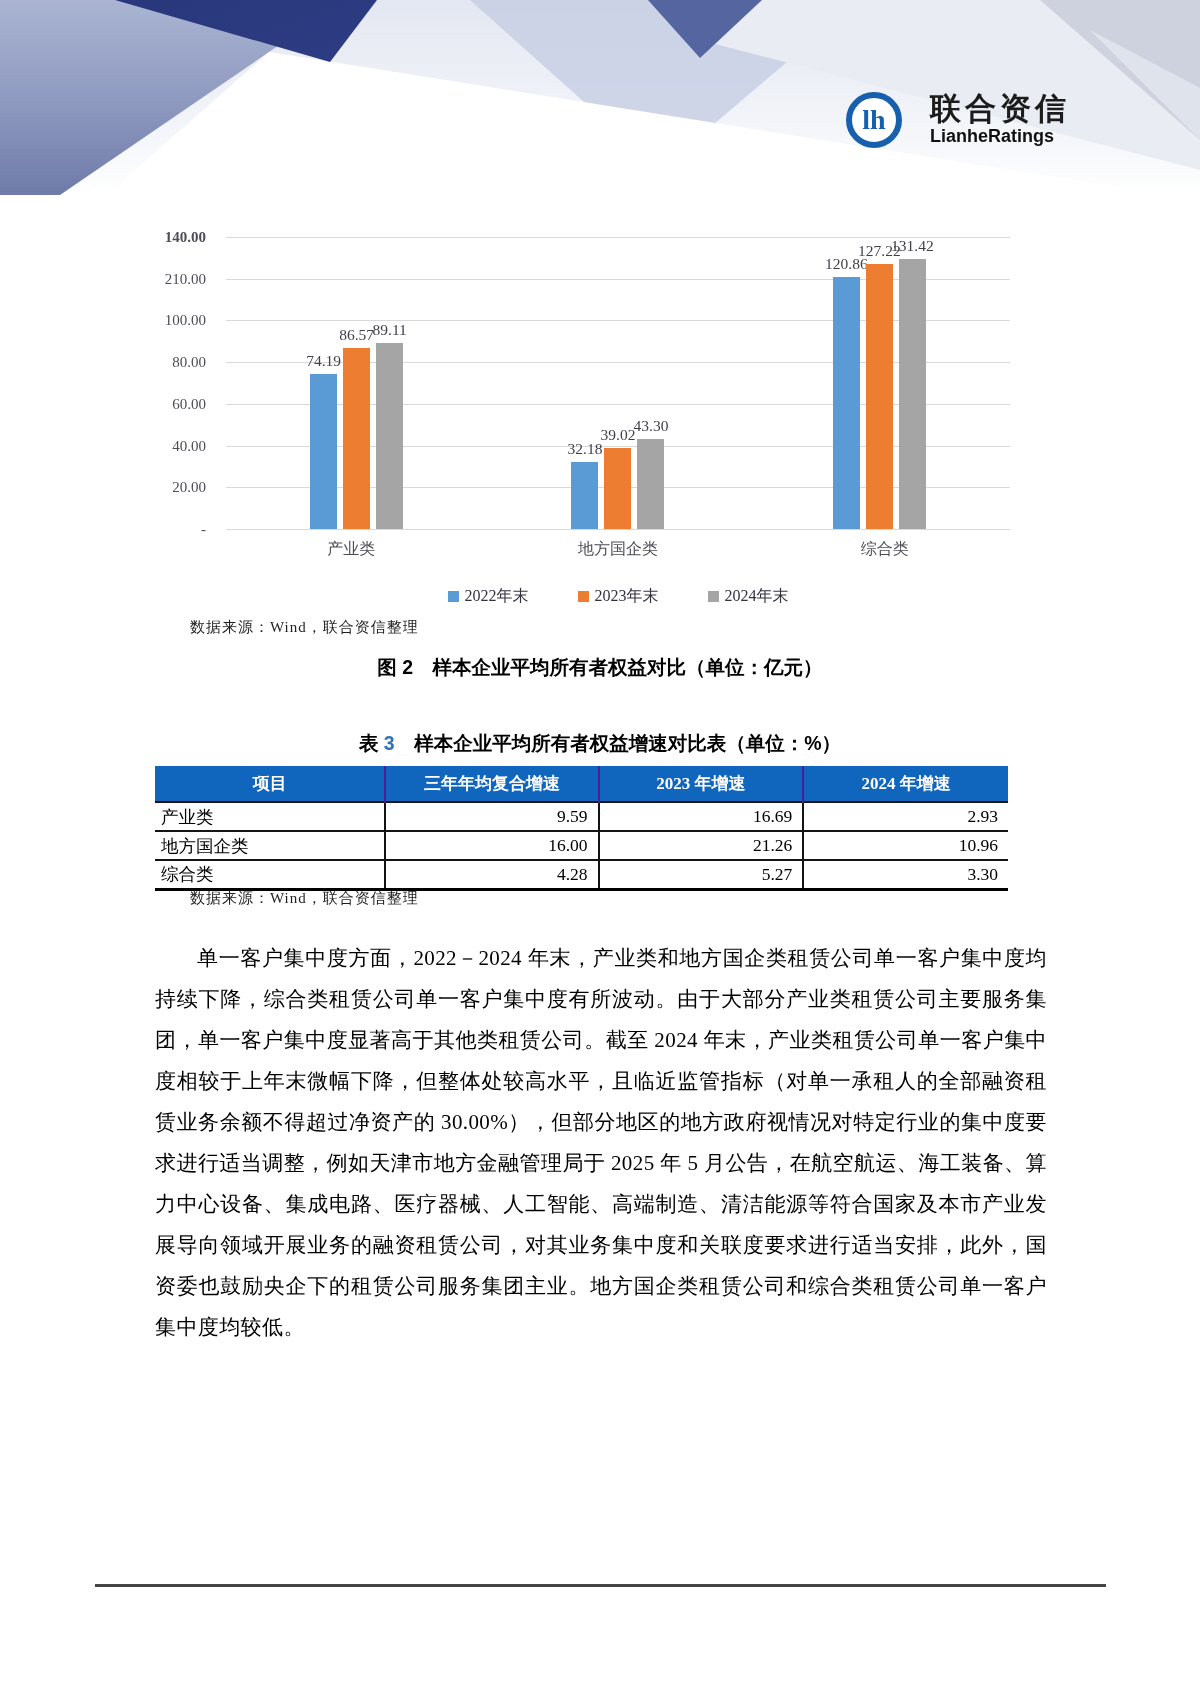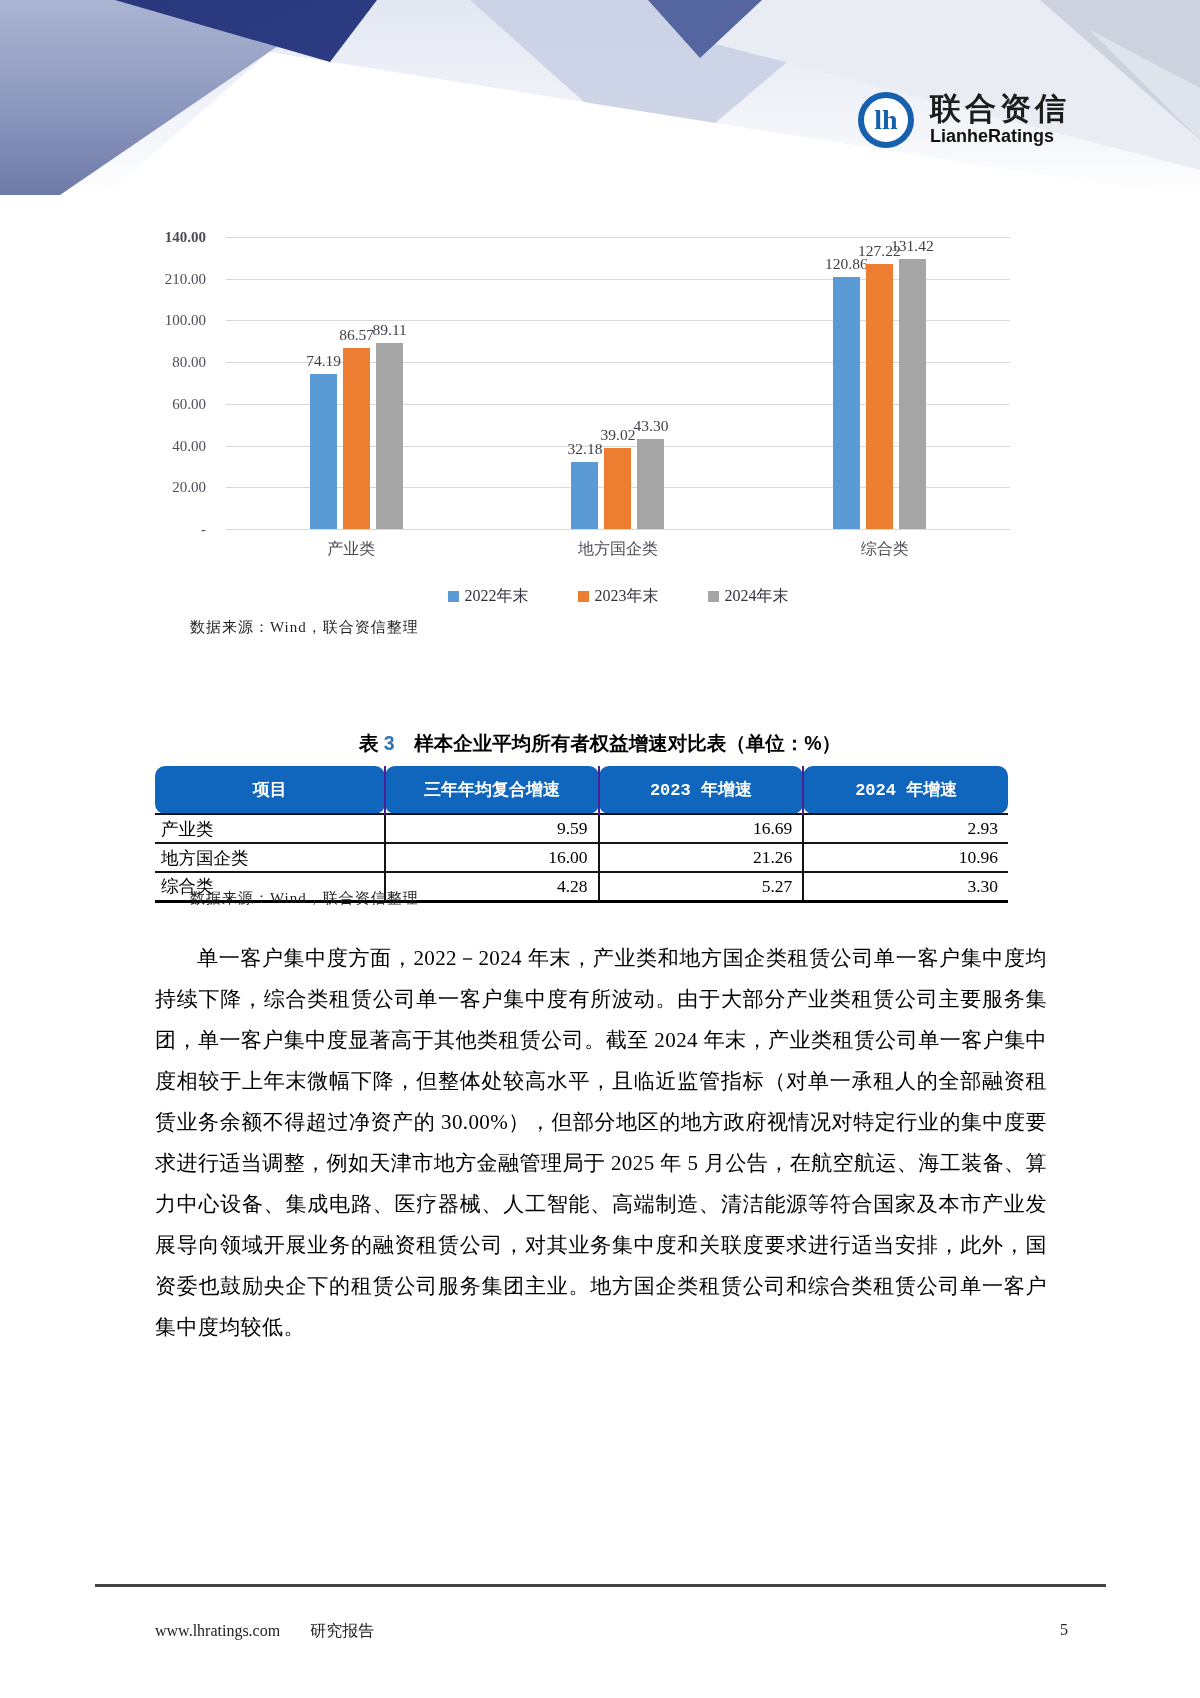--- a/index.html
+++ b/index.html
@@ -21,21 +21,21 @@
             clip-path:polygon(1040px 0,1200px 0,1200px 140px); }
   .shape-gray-tri2 { background:#dfe3ec;
             clip-path:polygon(1090px 30px,1200px 140px,1200px 88px); }
   .shape-white-cut { background:#ffffff;
             clip-path:polygon(269px 52px,1250px 208px,1250px 500px,-240px 500px); }
   .shape-navy { background:linear-gradient(160deg,#273578 0%,#33418c 55%,#4c5ca6 100%);
             clip-path:polygon(115px 0,377px 0,330px 62px); }
   .shape-midblue { background:#54659f;
             clip-path:polygon(648px 0,762px 0,700px 58px); }
 
-  .logo { position:absolute; top:92px; right:130px; display:flex; align-items:flex-start; gap:16px; }
+  .logo { position:absolute; top:92px; right:130px; display:flex; align-items:flex-start; gap:28px; }
   .logo-mark { width:56px; height:56px; border:6px solid #1760ae; border-radius:50%;
                display:flex; align-items:center; justify-content:center;
                color:#1760ae; font-weight:bold; font-size:28px; font-family:"Liberation Serif",serif; background:#fff; }
   .logo-cn { font-size:31px; font-weight:bold; color:#1c1c1c; letter-spacing:4px;
              font-family:"Liberation Sans","DejaVu Sans",sans-serif; line-height:1.1; }
   .logo-en { font-size:18px; font-weight:bold; color:#111; font-family:"Liberation Sans",sans-serif; line-height:1.2; }
 
   
   .chart { position:absolute; top:237px; left:150px; width:860px; }
   .chart-canvas { position:relative; height:292px; }
@@ -65,22 +65,22 @@
   .tbl-caption { position:absolute; top:730px; left:0; width:1200px; text-align:center;
                  font-weight:bold; font-size:19.5px; color:#000;
                  font-family:"Liberation Sans","DejaVu Sans",sans-serif; }
   .tbl-caption .blue { color:#2e74b5; }
 
   
   table.data { position:absolute; top:766px; left:155px; width:853px; border-collapse:collapse;
                font-size:17.5px; table-layout:fixed; }
   table.data col.c0 { width:27%; } table.data col.c1 { width:25%; }
   table.data col.c2 { width:24%; } table.data col.c3 { width:24%; }
-  table.data thead th { background:#1065bc; color:#fff; font-weight:bold; height:48px;
-               text-align:center; font-family:Liberation Mono, monospace; font-size:17px;border-radius:10px; }
+  table.data thead th { background:#1065bc; color:#fff; font-weight:bold; height:36px;
+               text-align:center; font-family:Liberation Serif, serif; font-size:17px; }
   table.data thead th + th { border-left:2px solid #4c1d95; }
   table.data tbody td { height:29px; border-top:2px solid #141414; }
   table.data tbody tr:last-child td { border-bottom:3px solid #000; }
   table.data tbody td + td { border-left:2px solid #141414; text-align:right; padding-right:10px; }
   table.data tbody td.label { text-align:left; padding-left:6px; }
 
   
   .body-text { position:absolute; top:938px; left:155px; width:892px; }
   .para { font-size:21px; line-height:41px; text-align:justify; text-indent:2em; color:#000;
           letter-spacing:.4px; }
@@ -202,20 +202,21 @@
         </div>
         <div class="legend-item">
           <span class="legend-swatch" style="background: rgb(165, 165, 165);"></span>
           <span class="legend-text">2024年末</span>
         </div>
       </div>
   </div>
 
   <div class="source-note chart-src">数据来源：Wind，联合资信整理</div>
 
+  <div class="fig-caption">图 2　样本企业平均所有者权益对比（单位：亿元）</div>
 
   <div class="tbl-caption"><span>表 </span><span class="blue">3</span><span>　样本企业平均所有者权益增速对比表（单位：%）</span></div>
 
   <table class="data">
     <colgroup>
         <col class="c0">
         <col class="c1">
         <col class="c2">
         <col class="c3">
       </colgroup>
@@ -250,22 +251,15 @@
   </table>
 
   <div class="source-note table-src">数据来源：Wind，联合资信整理</div>
 
   <div class="body-text">
     <p class="para">单一客户集中度方面，2022－2024 年末，产业类和地方国企类租赁公司单一客户集中度均持续下降，综合类租赁公司单一客户集中度有所波动。由于大部分产业类租赁公司主要服务集团，单一客户集中度显著高于其他类租赁公司。截至 2024 年末，产业类租赁公司单一客户集中度相较于上年末微幅下降，但整体处较高水平，且临近监管指标（对单一承租人的全部融资租赁业务余额不得超过净资产的 30.00%），但部分地区的地方政府视情况对特定行业的集中度要求进行适当调整，例如天津市地方金融管理局于 2025 年 5 月公告，在航空航运、海工装备、算力中心设备、集成电路、医疗器械、人工智能、高端制造、清洁能源等符合国家及本市产业发展导向领域开展业务的融资租赁公司，对其业务集中度和关联度要求进行适当安排，此外，国资委也鼓励央企下的租赁公司服务集团主业。地方国企类租赁公司和综合类租赁公司单一客户集中度均较低。</p>
   </div>
 
   <div class="footer">
     <div class="footer-rule"></div>
-    <div class="footer-row">
-      <div class="footer-left">
-        <span>www.lhratings.com</span>
-        <span>研究报告</span>
-      </div>
-      <div class="footer-page-number">5</div>
-    </div>
   </div>
 
 </div>
 
 </body></html>

